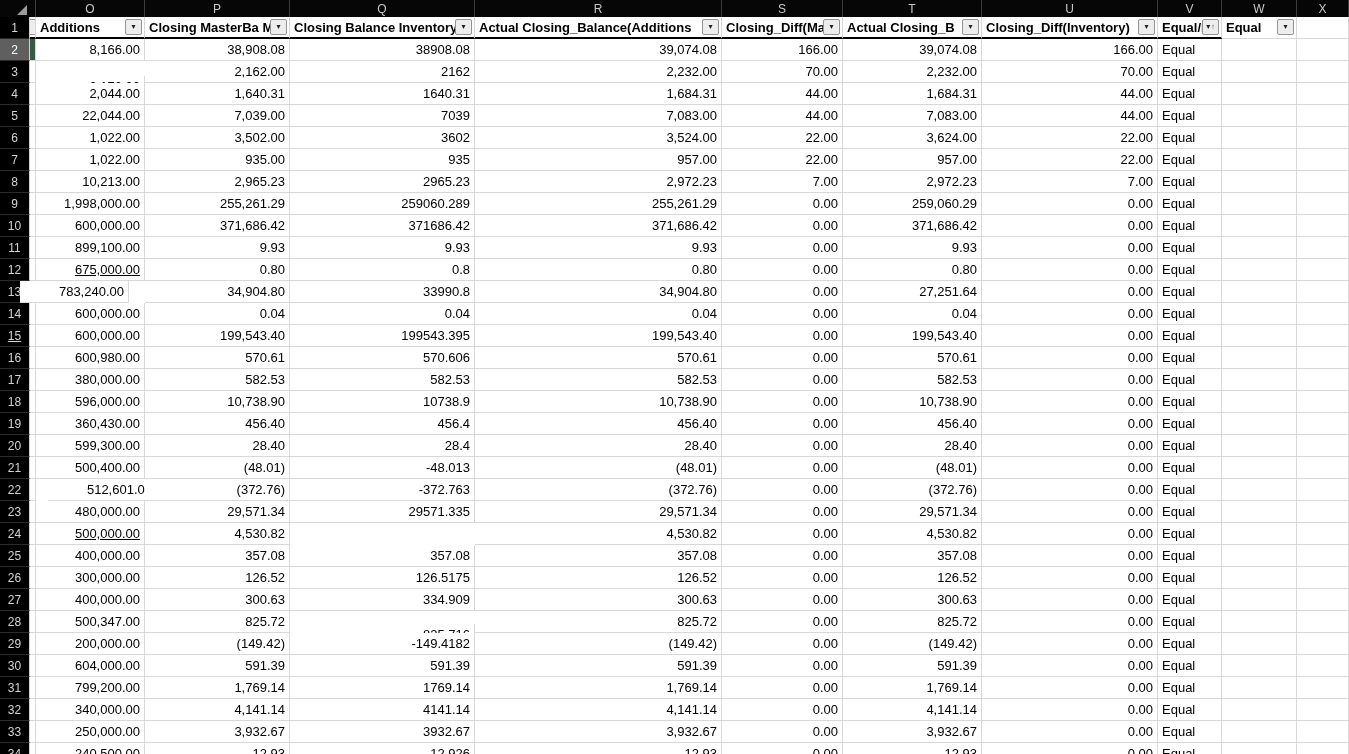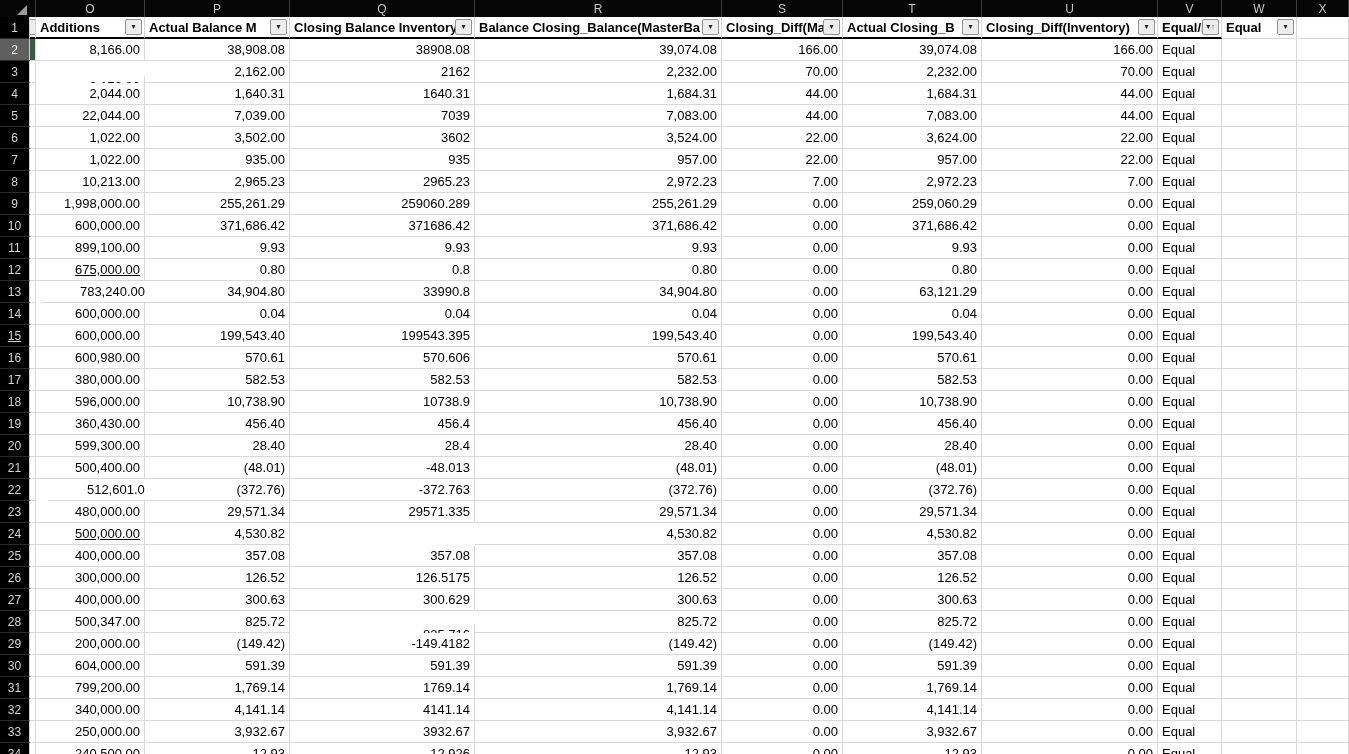--- a/index.html
+++ b/index.html
@@ -99,33 +99,33 @@
       <div class="cell hdr" style="left: 30px; top: 17px; width: 6px;">
         <div class="btnfrag"></div>
       </div>
       <div class="cell hdr" style="left: 36px; top: 17px; width: 109px;">
         <span>Additions</span>
         <div class="filterbtn">
           <span>▾</span>
         </div>
       </div>
       <div class="cell hdr" style="left: 145px; top: 17px; width: 145px;">
-        <span>Actual Balance M</span>
+        <span>Closing MasterBa M</span>
         <div class="filterbtn">
           <span>▾</span>
         </div>
       </div>
       <div class="cell hdr" style="left: 290px; top: 17px; width: 185px;">
         <span>Closing Balance Inventory</span>
         <div class="filterbtn">
           <span>▾</span>
         </div>
       </div>
       <div class="cell hdr" style="left: 475px; top: 17px; width: 247px;">
-        <span>Balance Closing_Balance(MasterBa</span>
+        <span>Actual Closing_Balance(Additions</span>
         <div class="filterbtn">
           <span>▾</span>
         </div>
       </div>
       <div class="cell hdr" style="left: 722px; top: 17px; width: 121px;">
         <span>Closing_Diff(Mas</span>
         <div class="filterbtn">
           <span>▾</span>
         </div>
       </div>
@@ -270,26 +270,26 @@
       <div class="cell num" style="left: 145px; top: 259px; width: 145px;">0.80</div>
       <div class="cell num" style="left: 290px; top: 259px; width: 185px;">0.8</div>
       <div class="cell num" style="left: 475px; top: 259px; width: 247px;">0.80</div>
       <div class="cell num" style="left: 722px; top: 259px; width: 121px;">0.00</div>
       <div class="cell num" style="left: 843px; top: 259px; width: 139px;">0.80</div>
       <div class="cell num" style="left: 982px; top: 259px; width: 176px;">0.00</div>
       <div class="cell text" style="left: 1158px; top: 259px; width: 64px;">Equal</div>
       <div class="cell" style="left: 1222px; top: 259px; width: 75px;"></div>
       <div class="cell" style="left: 1297px; top: 259px; width: 52px;"></div>
       <div class="cell" style="left: 30px; top: 281px; width: 6px;"></div>
-      <div class="cell num" style="left: 41px; top: 281px; width: 109px;">783,240.00</div>
+      <div class="cell num" style="left: 20px; top: 281px; width: 109px;">783,240.00</div>
       <div class="cell num" style="left: 145px; top: 281px; width: 145px;">34,904.80</div>
       <div class="cell num" style="left: 290px; top: 281px; width: 185px;">33990.8</div>
       <div class="cell num" style="left: 475px; top: 281px; width: 247px;">34,904.80</div>
       <div class="cell num" style="left: 722px; top: 281px; width: 121px;">0.00</div>
-      <div class="cell num" style="left: 843px; top: 281px; width: 139px;">63,121.29</div>
+      <div class="cell num" style="left: 843px; top: 281px; width: 139px;">27,251.64</div>
       <div class="cell num" style="left: 982px; top: 281px; width: 176px;">0.00</div>
       <div class="cell text" style="left: 1158px; top: 281px; width: 64px;">Equal</div>
       <div class="cell" style="left: 1222px; top: 281px; width: 75px;"></div>
       <div class="cell" style="left: 1297px; top: 281px; width: 52px;"></div>
       <div class="cell" style="left: 30px; top: 303px; width: 6px;"></div>
       <div class="cell num" style="left: 36px; top: 303px; width: 109px;">600,000.00</div>
       <div class="cell num" style="left: 145px; top: 303px; width: 145px;">0.04</div>
       <div class="cell num" style="left: 290px; top: 303px; width: 185px;">0.04</div>
       <div class="cell num" style="left: 475px; top: 303px; width: 247px;">0.04</div>
       <div class="cell num" style="left: 722px; top: 303px; width: 121px;">0.00</div>
@@ -426,21 +426,21 @@
       <div class="cell num" style="left: 475px; top: 567px; width: 247px;">126.52</div>
       <div class="cell num" style="left: 722px; top: 567px; width: 121px;">0.00</div>
       <div class="cell num" style="left: 843px; top: 567px; width: 139px;">126.52</div>
       <div class="cell num" style="left: 982px; top: 567px; width: 176px;">0.00</div>
       <div class="cell text" style="left: 1158px; top: 567px; width: 64px;">Equal</div>
       <div class="cell" style="left: 1222px; top: 567px; width: 75px;"></div>
       <div class="cell" style="left: 1297px; top: 567px; width: 52px;"></div>
       <div class="cell" style="left: 30px; top: 589px; width: 6px;"></div>
       <div class="cell num" style="left: 36px; top: 589px; width: 109px;">400,000.00</div>
       <div class="cell num" style="left: 145px; top: 589px; width: 145px;">300.63</div>
-      <div class="cell num" style="left: 290px; top: 589px; width: 185px;">300.629</div>
+      <div class="cell num" style="left: 290px; top: 589px; width: 185px;">334.909</div>
       <div class="cell num" style="left: 475px; top: 589px; width: 247px;">300.63</div>
       <div class="cell num" style="left: 722px; top: 589px; width: 121px;">0.00</div>
       <div class="cell num" style="left: 843px; top: 589px; width: 139px;">300.63</div>
       <div class="cell num" style="left: 982px; top: 589px; width: 176px;">0.00</div>
       <div class="cell text" style="left: 1158px; top: 589px; width: 64px;">Equal</div>
       <div class="cell" style="left: 1222px; top: 589px; width: 75px;"></div>
       <div class="cell" style="left: 1297px; top: 589px; width: 52px;"></div>
       <div class="cell" style="left: 30px; top: 611px; width: 6px;"></div>
       <div class="cell num" style="left: 36px; top: 611px; width: 109px;">500,347.00</div>
       <div class="cell num" style="left: 145px; top: 611px; width: 145px;">825.72</div>

